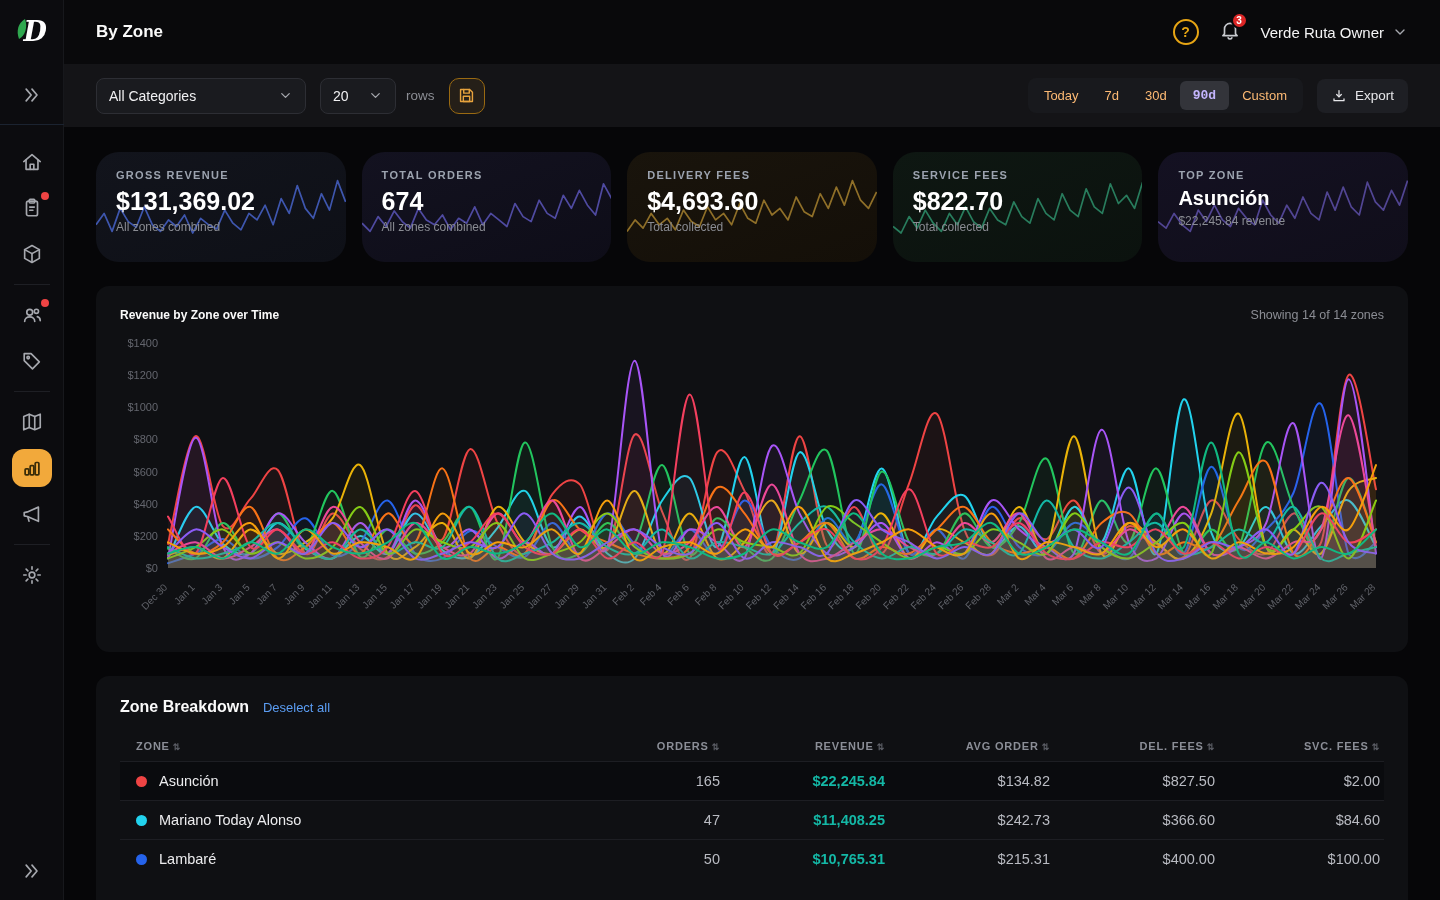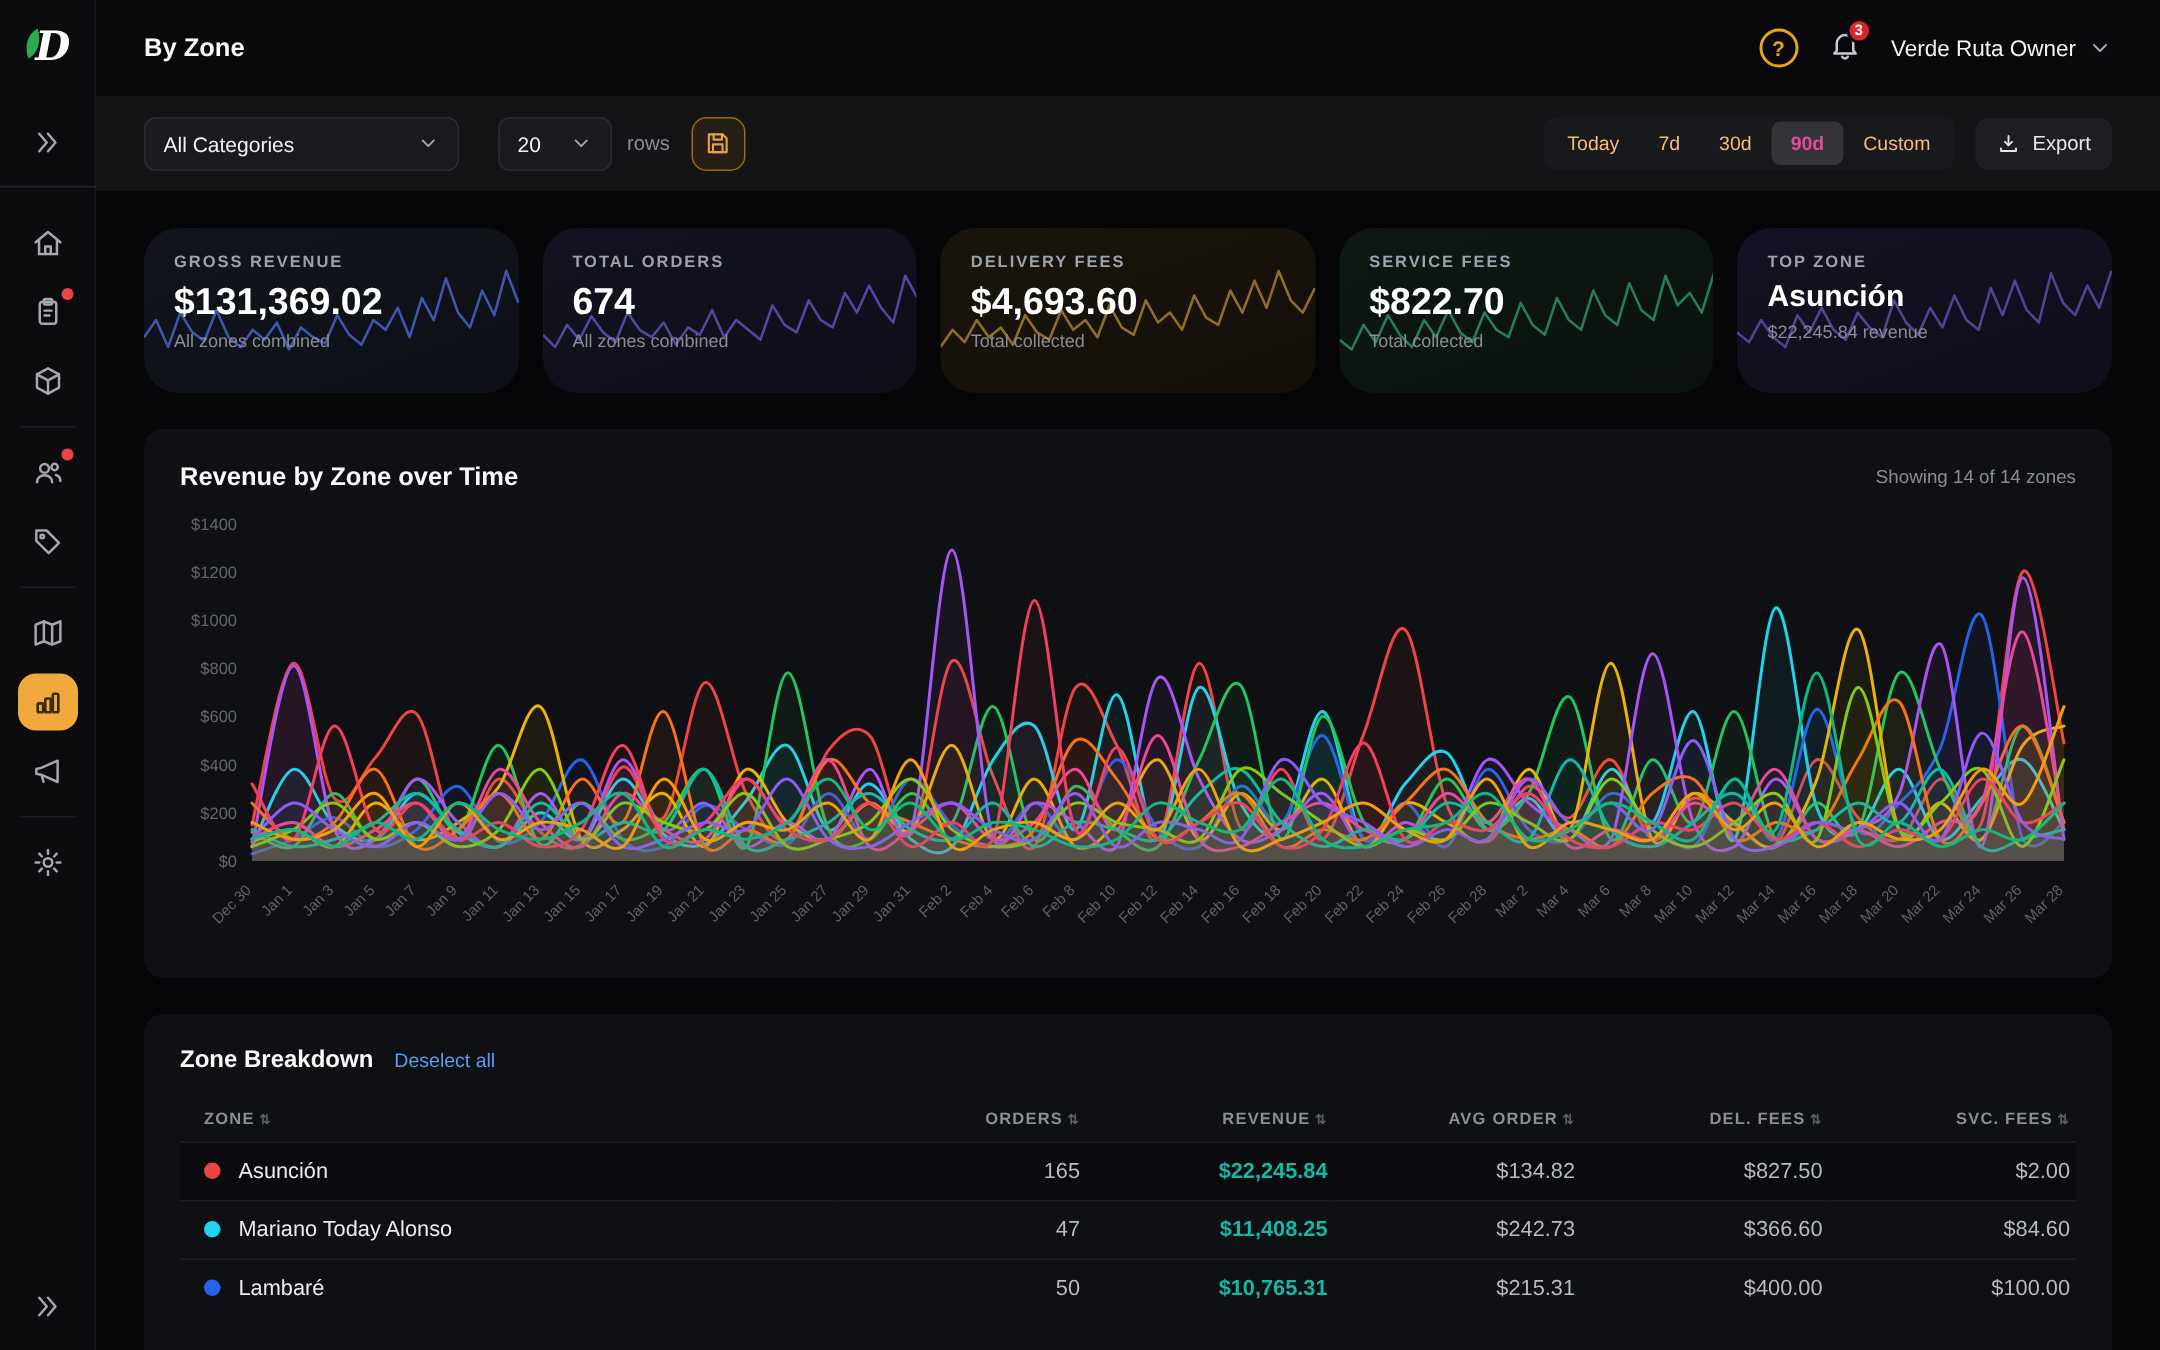--- a/index.html
+++ b/index.html
@@ -29,27 +29,27 @@
   .bell-wrap { position:relative; cursor:pointer; }
   .bell-badge { position:absolute; top:-7px; right:-7px; min-width:17px; height:17px; border-radius:9px; background:#dc2626; border:2px solid #09090b; color:#fff; font-size:10px; font-weight:bold; display:flex; align-items:center; justify-content:center; padding:0 3px; }
   .user-menu { display:flex; align-items:center; gap:8px; cursor:pointer; }
   .user-name { font-size:15px; color:#f4f4f5; }
 
   
   .filter-strip { position:fixed; left:64px; top:64px; width:1376px; height:63px; background:#141417; display:flex; align-items:center; padding:0 32px; z-index:29; }
   .select { height:36px; background:#1a1b1f; border:1px solid #2d2e34; border-radius:8px; display:flex; align-items:center; padding:0 12px; gap:10px; font-size:14px; color:#f1f1f3; cursor:pointer; }
   .select .chev { margin-left:auto; }
   .sel-cat { width:210px;gap:18px; }
-  .sel-rows { width:76px; margin-left:26px; }
+  .sel-rows { width:76px; margin-left:14px; }
   .rows-label { margin-left:10px; font-size:13.5px; color:#8b8d94; }
   .save-btn { width:36px; height:36px; margin-left:14px; border-radius:10px; border:1.5px solid #9a6a12; background:rgba(243,166,44,0.08); display:flex; align-items:center; justify-content:center; cursor:pointer; }
   .strip-right { margin-left:auto; display:flex; align-items:center; gap:14px; }
   .range-group { display:flex; align-items:center; background:#18191d; border-radius:8px; padding:3px; }
   .range-btn { padding:7px 13px; font-size:13px; color:#fdba74; border-radius:6px; cursor:pointer; }
-  .range-btn.active { background:#33343a; color:#ec4899; font-weight:bold; }
+  .range-btn.active { background:#33343a; color:#c4b5fd; font-weight:bold;font-family:Liberation Mono, monospace; }
   .export-btn { height:34px; display:flex; align-items:center; gap:8px; background:#1e1f24; border-radius:8px; padding:0 14px; font-size:13.5px; color:#e6e6e9; cursor:pointer; }
 
   
   .main { position:absolute; left:64px; top:127px; width:1376px; padding:25px 32px 0; }
 
   .kpi-row { display:flex; gap:16px; }
   .kpi-card { position:relative; width:249.6px; height:110px; border-radius:23px; overflow:hidden; padding:17px 20px; }
   .kpi-card .spark { position:absolute; inset:0; width:100%; height:100%; }
   .kpi-label { position:relative; font-size:11px; font-weight:bold; letter-spacing:1.3px; color:#9b9c9cf; color:#9ca3af; }
   .kpi-value { position:relative; margin-top:6px; font-size:25px; font-weight:bold; color:#ffffff; }
@@ -57,21 +57,21 @@
   .kpi-sub { position:relative; margin-top:4px; font-size:12px; color:#8a8c93; }
   .kpi-1 { background:linear-gradient(160deg,#12141c 0%,#0e1017 100%); }
   .kpi-2 { background:linear-gradient(160deg,#131220 0%,#0e0d18 100%); }
   .kpi-3 { background:linear-gradient(160deg,#19140c 0%,#140f08 100%); }
   .kpi-4 { background:linear-gradient(160deg,#0e1712 0%,#0b120e 100%); }
   .kpi-5 { background:linear-gradient(160deg,#141122 0%,#100e1a 100%); }
 
   .panel { background:#0f1013; border-radius:13px; margin-top:24px; }
   .chart-panel { height:366px; padding:22px 24px 0; }
   .chart-head { display:flex; align-items:center; }
-  .chart-title { font-size:17px; font-weight:bold; color:#fafafa; }
+  .chart-title { font-size:12px; font-weight:bold; color:#fafafa; }
   .chart-showing { margin-left:auto; font-size:12.5px; color:#8b8d94; }
   .chart-svg { display:block; margin-top:4px; }
 
   .table-panel { padding:22px 24px 0; min-height:260px; }
   .table-head { display:flex; align-items:baseline; gap:14px; }
   .table-title { font-size:16px; font-weight:bold; color:#fafafa; }
   .deselect-link { font-size:13px; color:#5b9df3; cursor:pointer; }
   table.zone-table { width:100%; border-collapse:collapse; margin-top:14px; }
   .zone-table th { font-size:11px; font-weight:bold; letter-spacing:0.8px; color:#8b8e97; text-align:right; padding:10px 4px 9px; white-space:nowrap; cursor:pointer; }
   .zone-table th:first-child { text-align:left; padding-left:16px; }

